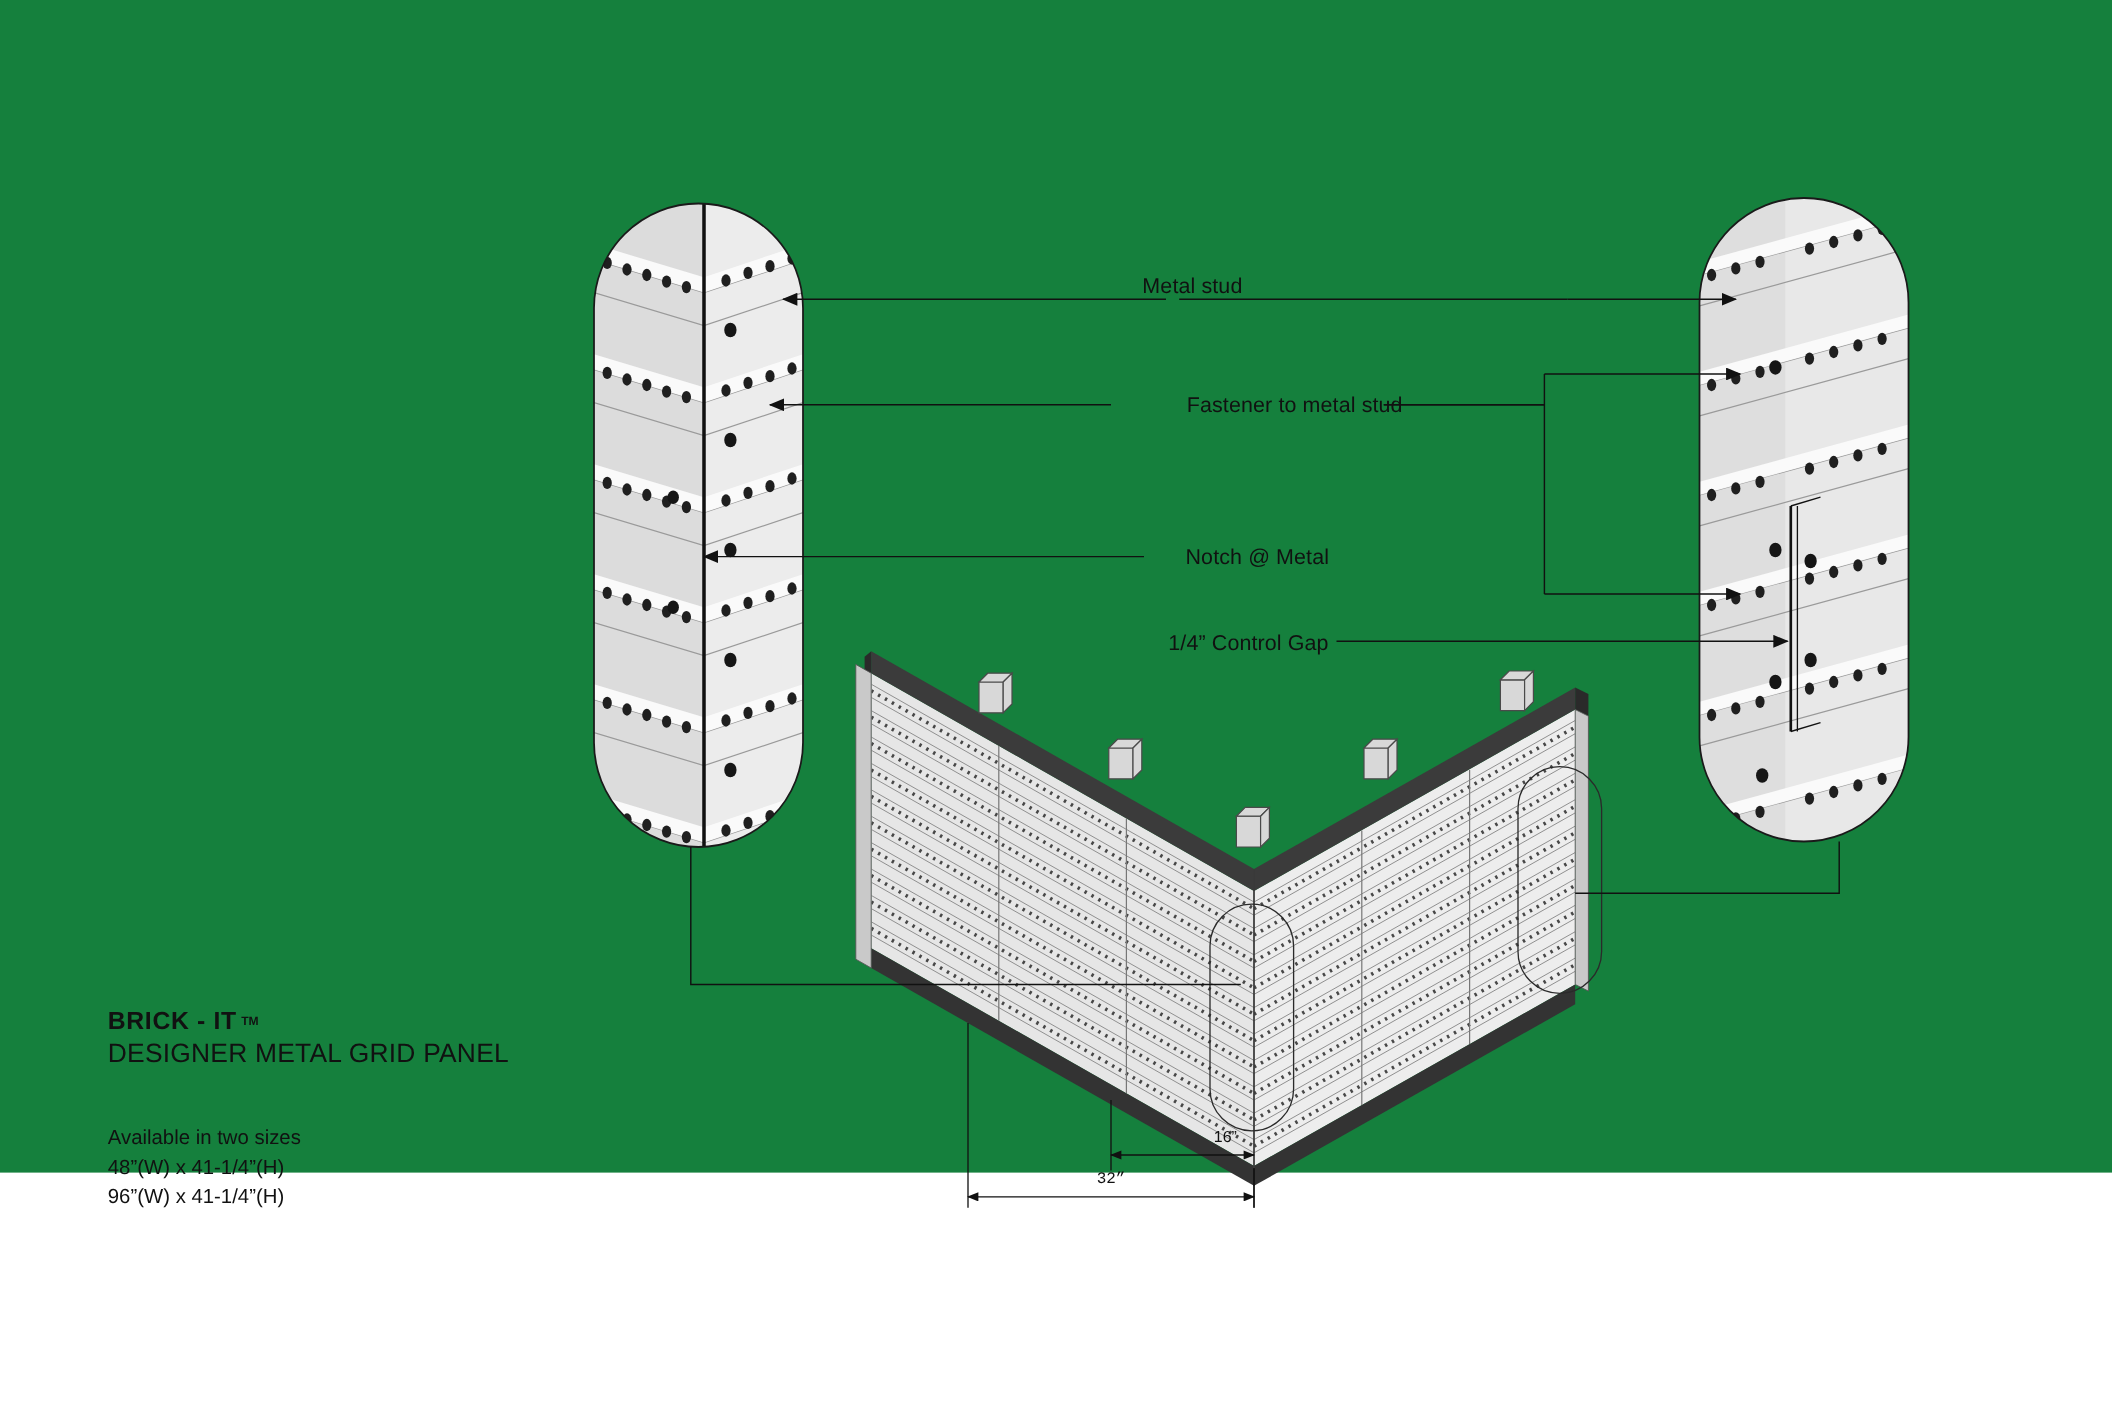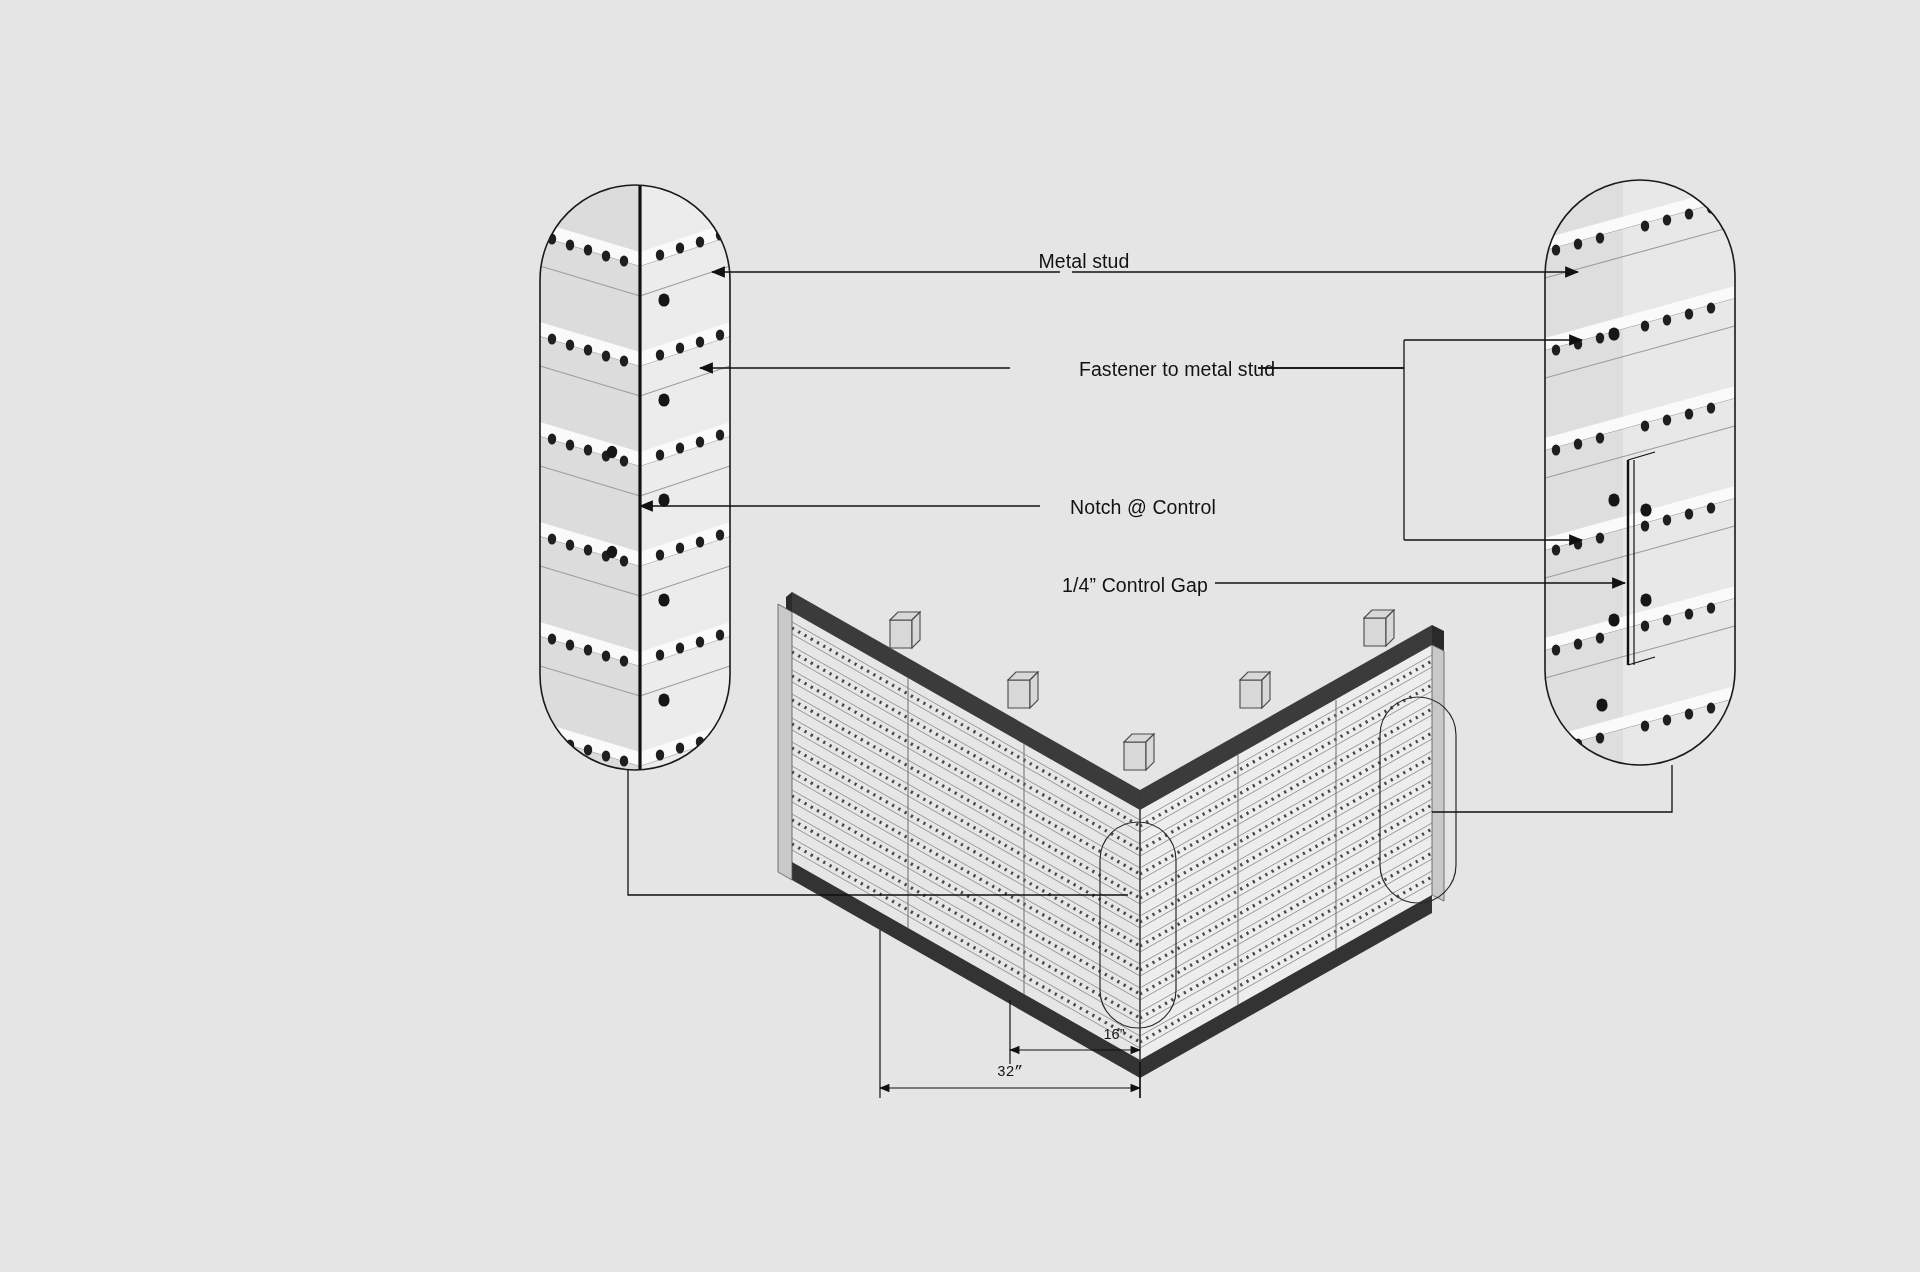--- a/index.html
+++ b/index.html
@@ -10,22 +10,22 @@
   body {
     width: 1920px;
     height: 1278px;
     font-family: "Liberation Sans", sans-serif;
     color: #1a1a1a;
     overflow: hidden;
   }
   #stage {
     position: relative;
     width: 1920px;
-    height: 1272px;
-    background: #e5e5e5;
+    height: 1066px;
+    background: #15803d;
   }
   svg.layer {
     position: absolute;
     left: 0;
     top: 0;
     width: 1920px;
     height: 1278px;
   }
   .callout-label {
     position: absolute;
@@ -515,22 +515,33 @@
       <line x1="880" y1="930" x2="880" y2="1098"></line>
       <line x1="1140" y1="1062" x2="1140" y2="1098"></line>
       <line x1="880" y1="1088" x2="1140" y2="1088" marker-start="url(#dimArrowStart)" marker-end="url(#dimArrowEnd)"></line>
     </g>
   </svg>
 
   <div class="callout-label" style="left:1084px; top:261px; transform:translate(-50%,-50%);">Metal stud</div>
 
   <div class="callout-label" style="left:1135px; top:369px; transform:translate(-50%,-50%);margin-left:42px;">Fastener to metal stud</div>
 
-  <div class="callout-label" style="left:1143px; top:507px; transform:translate(-50%,-50%);">Notch @ Control</div>
+  <div class="callout-label" style="left:1143px; top:507px; transform:translate(-50%,-50%);">Notch @ Metal</div>
 
   <div class="callout-label" style="left:1135px; top:585px; transform:translate(-50%,-50%);text-align:right;">1/4” Control Gap</div>
 
   <div class="dim-label" style="left:1075px; top:1034px; transform:translate(-50%,-50%);margin-left:39px;">16”</div>
 
   <div class="dim-label" style="left:1010px; top:1072px; transform:translate(-50%,-50%);font-family:Liberation Mono, monospace;">32”</div>
 
+  <div id="title-block">
+    <div class="brand-line">
+      <span>BRICK - IT</span><span class="tm">TM</span>
+    </div>
+    <div class="product-line">DESIGNER METAL GRID PANEL</div>
+    <div class="sizes">
+      <div>Available in two sizes</div>
+      <div>48”(W) x 41-1/4”(H)</div>
+      <div>96”(W) x 41-1/4”(H)</div>
+    </div>
+  </div>
 
 </div>
 
 </body></html>

